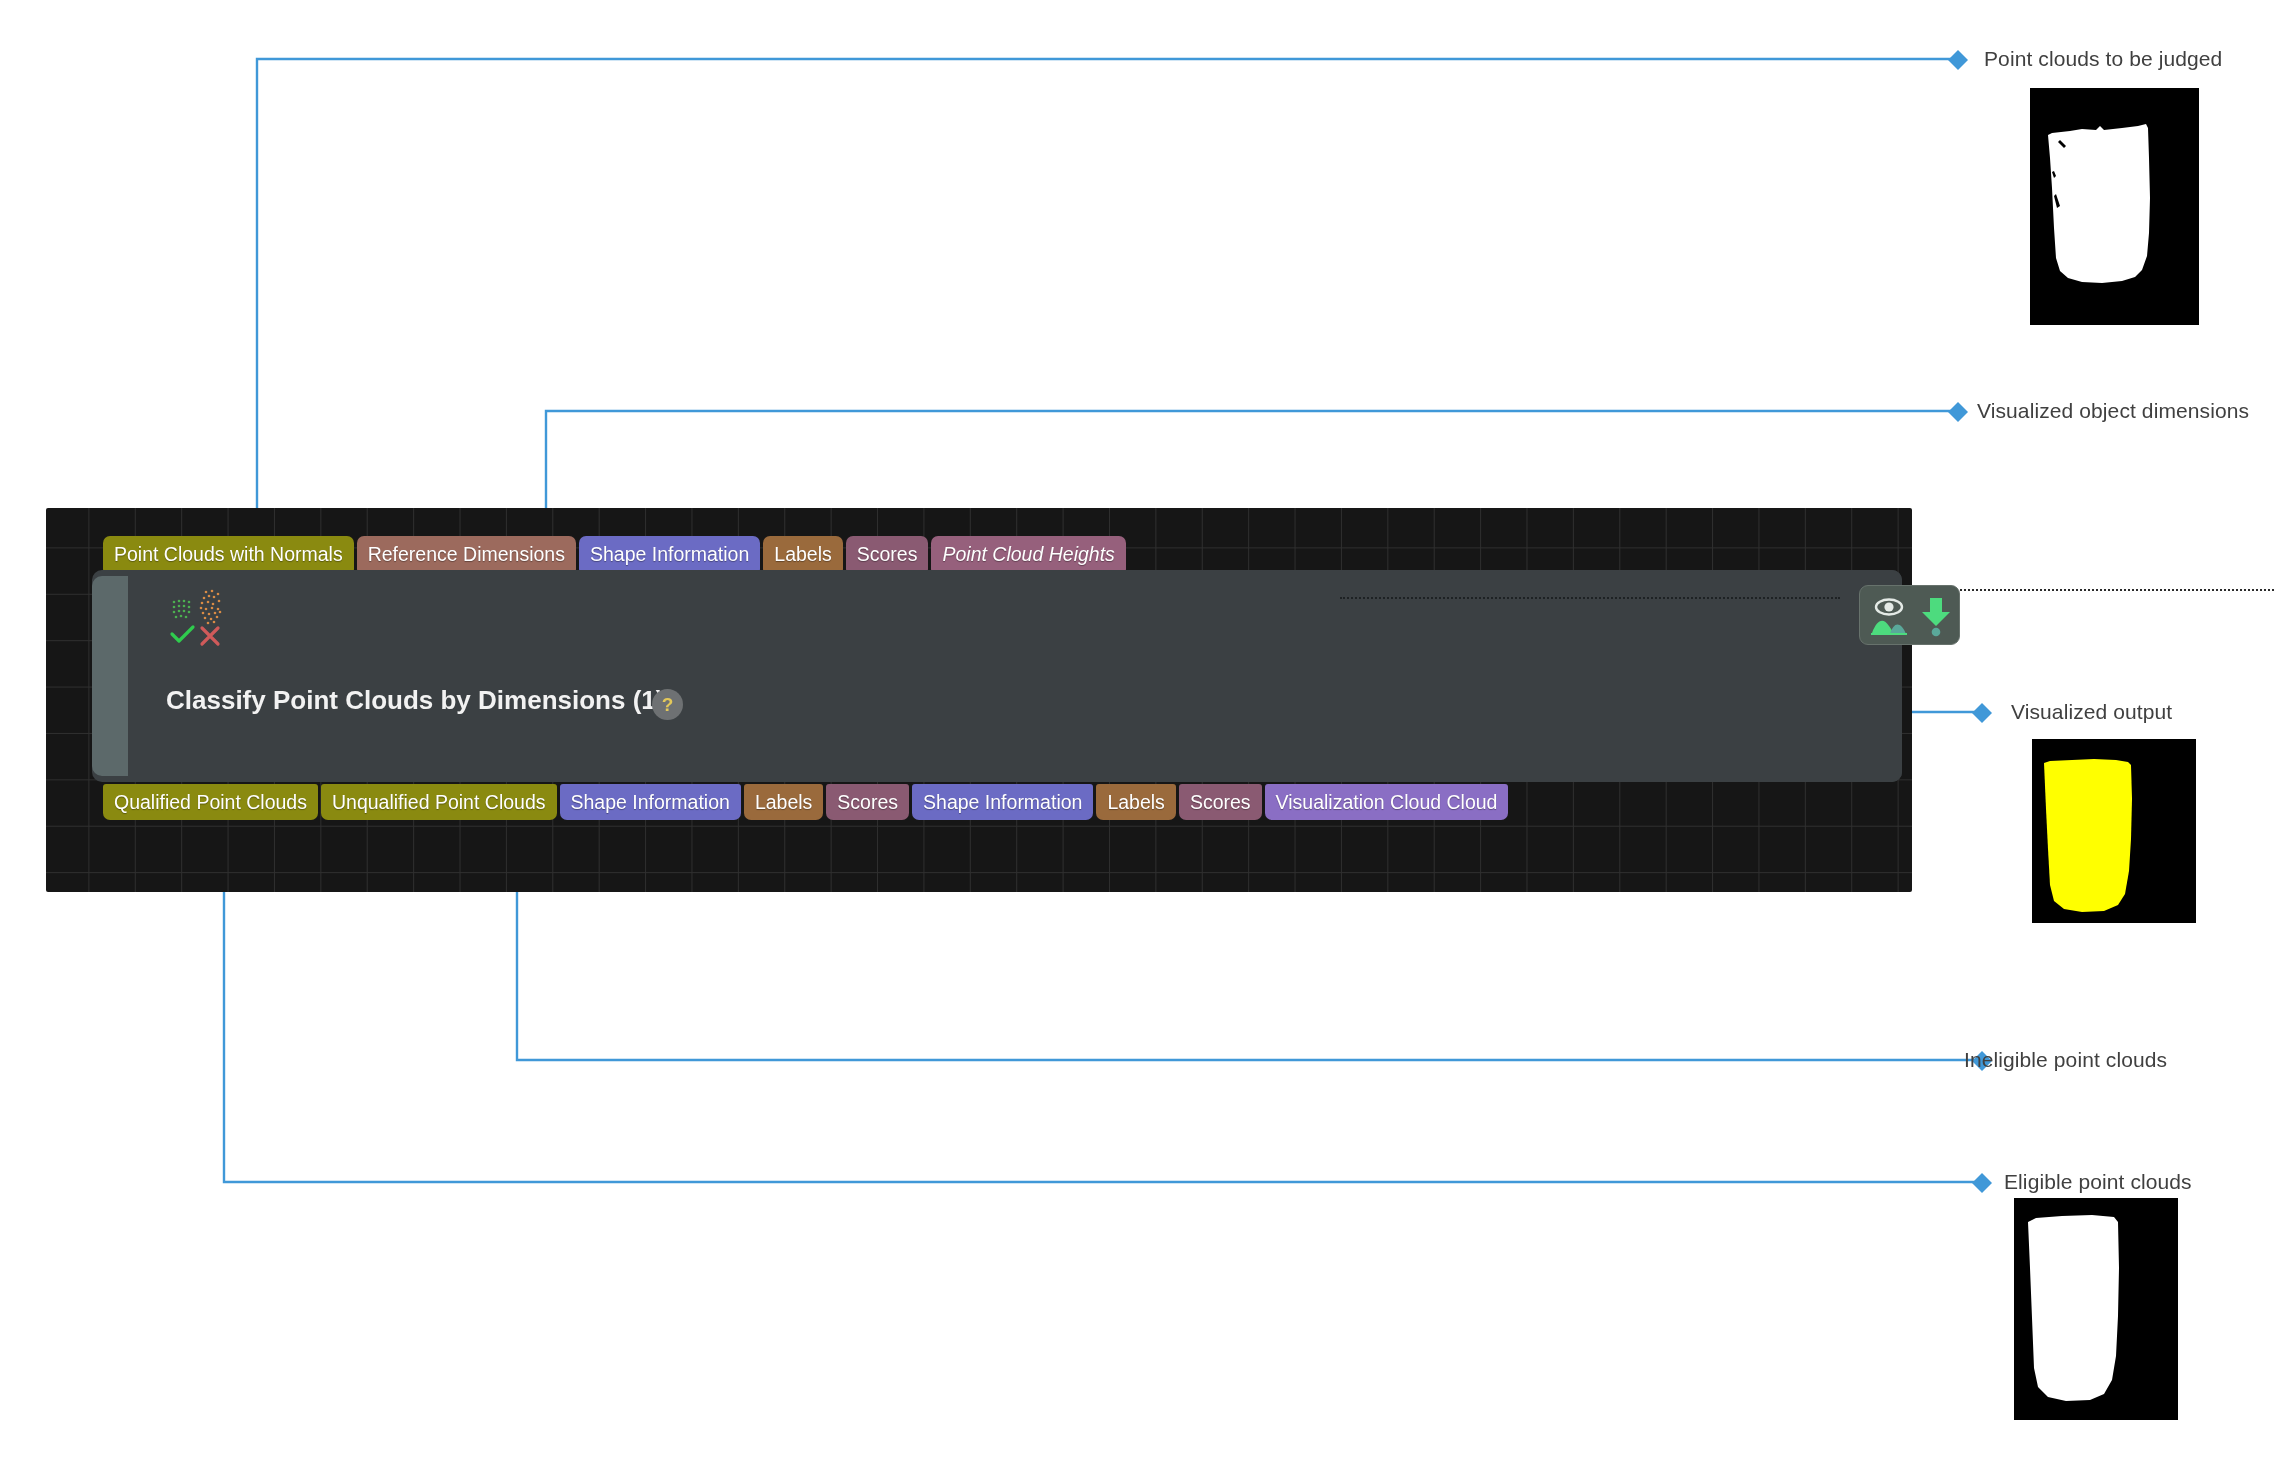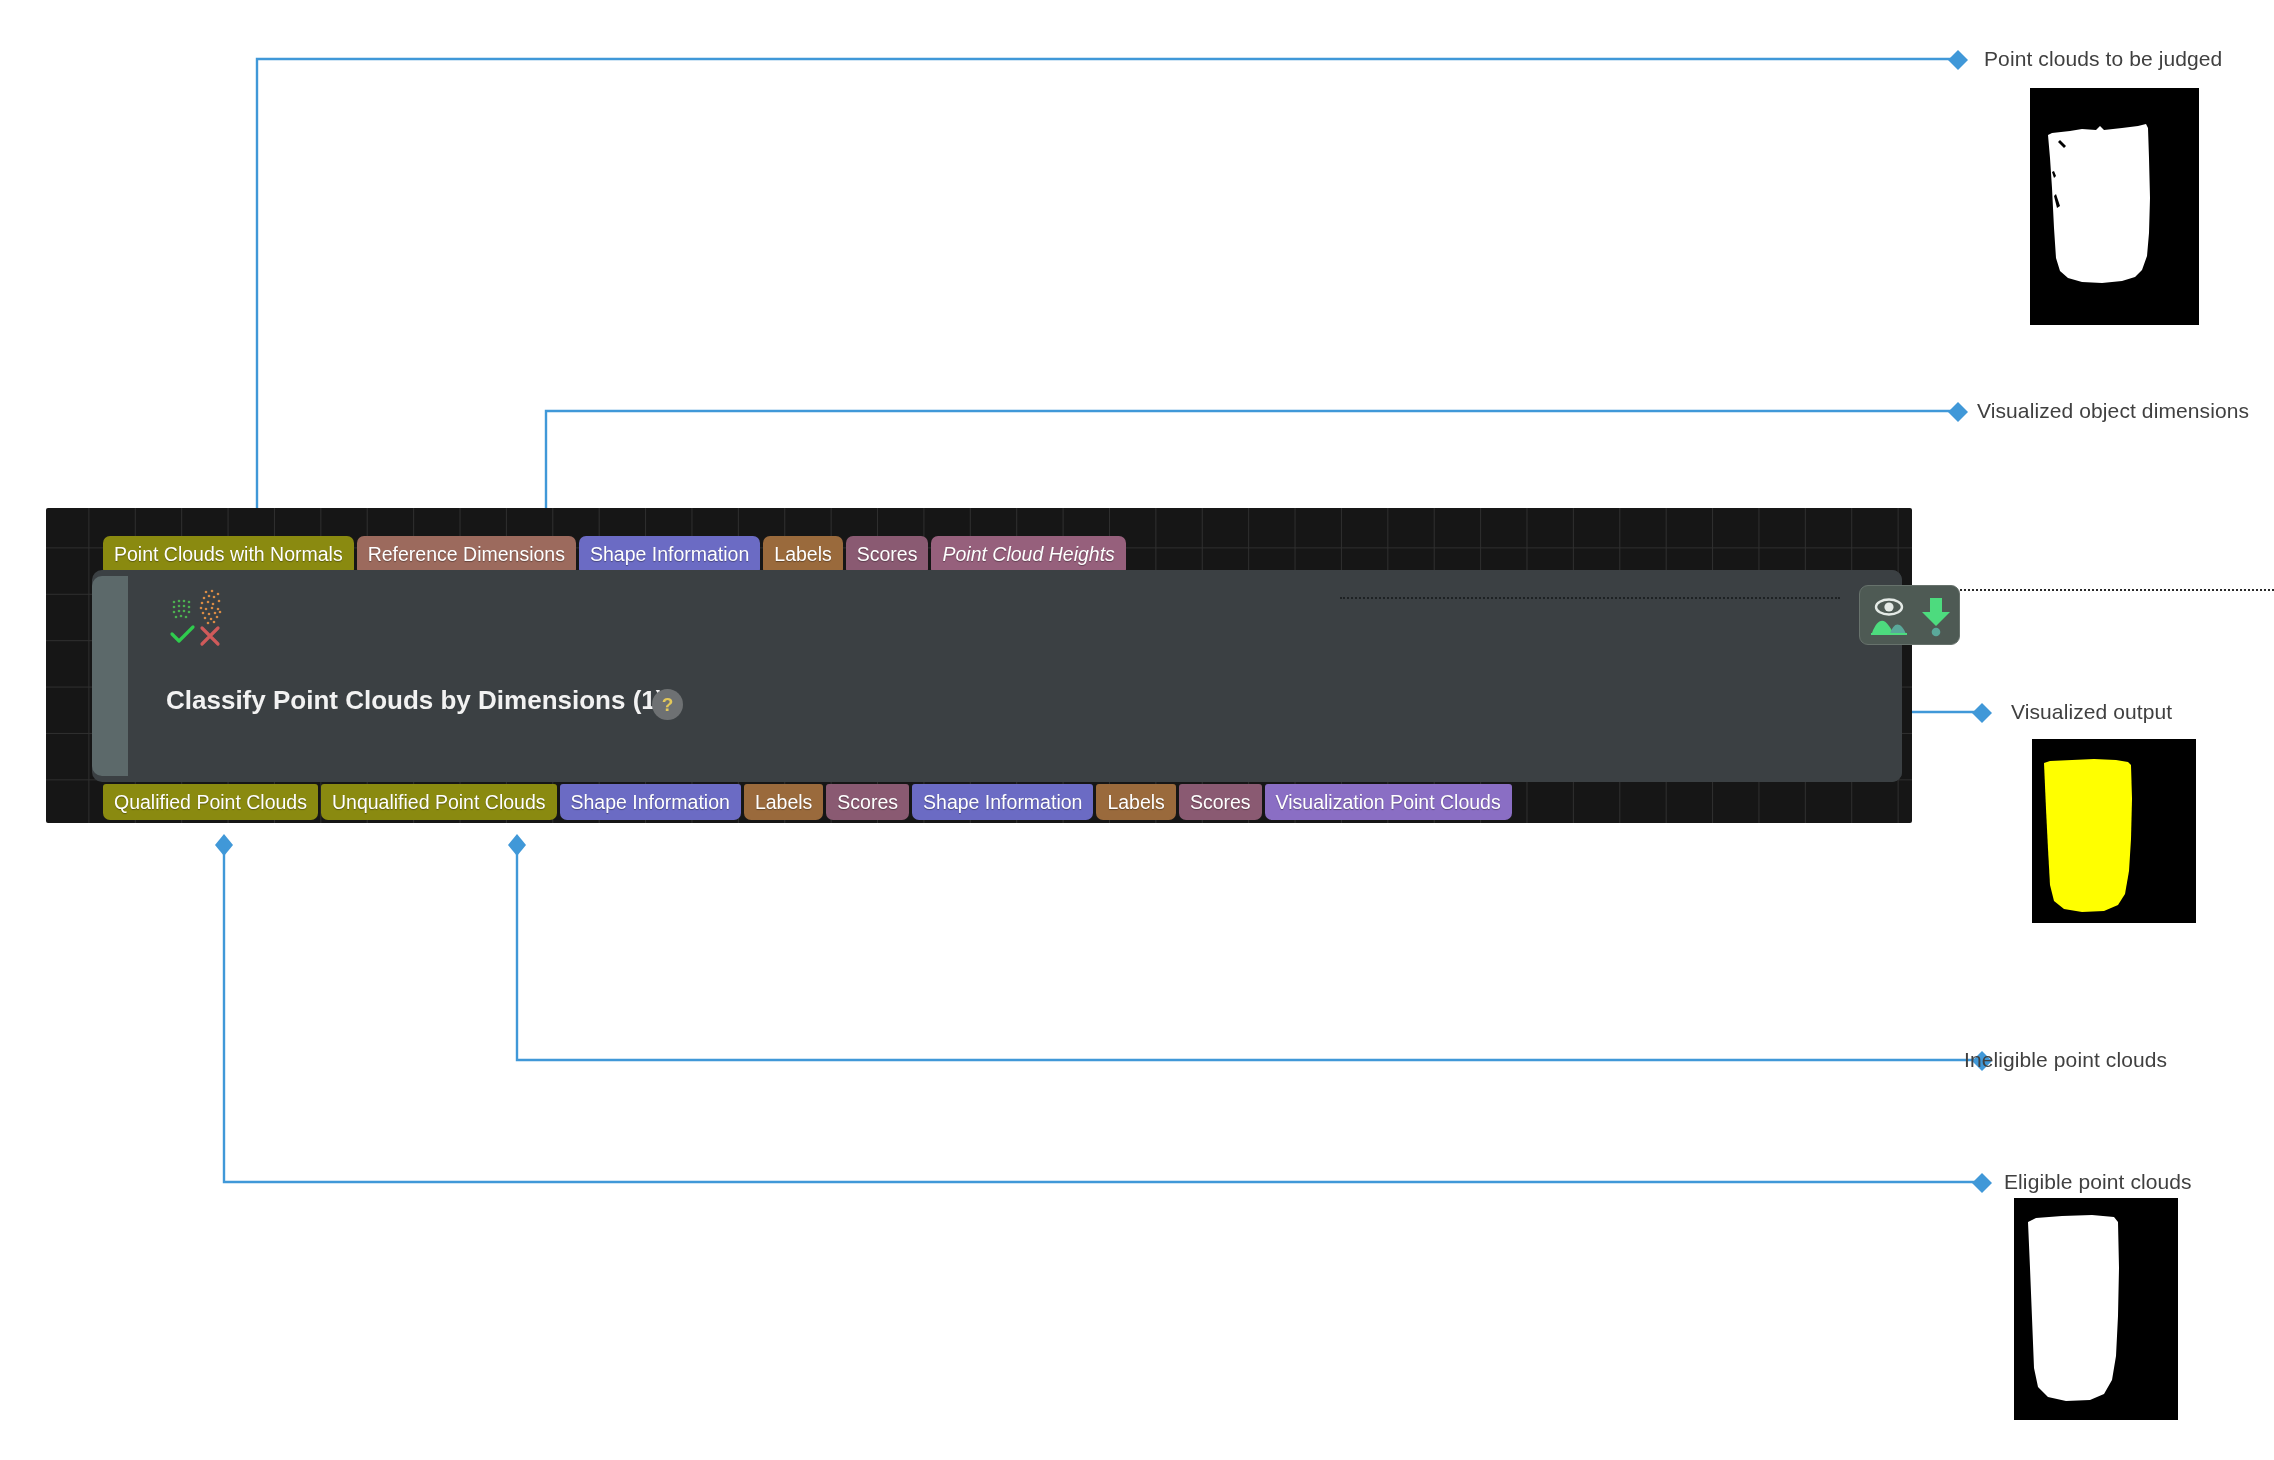--- a/index.html
+++ b/index.html
@@ -41,21 +41,21 @@
     background: #000000;
     overflow: hidden;
   }
 
   
   #graph-canvas {
     position: absolute;
     left: 46px;
     top: 508px;
     width: 1866px;
-    height: 315px;
+    height: 384px;
     background-color: #161616;
     background-image:
       linear-gradient(to right, #2f2f2f 1px, transparent 1px),
       linear-gradient(to bottom, #2f2f2f 1px, transparent 1px);
     background-size: 46.4px 46.4px;
     background-position: -4px -7px;
     border-radius: 2px;
   }
 
   .port-row {
@@ -334,16 +334,16 @@
 
   <div class="port-row" id="output-port-row">
     <div class="port-tag out" style="background-color: rgb(138, 138, 16);">Qualified Point Clouds</div>
     <div class="port-tag out" style="background-color: rgb(138, 138, 16);">Unqualified Point Clouds</div>
     <div class="port-tag out" style="background-color: rgb(107, 107, 196);">Shape Information</div>
     <div class="port-tag out" style="background-color: rgb(154, 106, 60);">Labels</div>
     <div class="port-tag out" style="background-color: rgb(138, 90, 114);">Scores</div>
     <div class="port-tag out" style="background-color: rgb(107, 107, 196);">Shape Information</div>
     <div class="port-tag out" style="background-color: rgb(154, 106, 60);">Labels</div>
     <div class="port-tag out" style="background-color: rgb(138, 90, 114);">Scores</div>
-    <div class="port-tag out" style="background-color: rgb(138, 110, 196);">Visualization Point Clouds</div>
+    <div class="port-tag out" style="background-color: rgb(138, 110, 196);">Visualization Cloud Cloud</div>
   </div>
 
 </div>
 
 </body></html>

